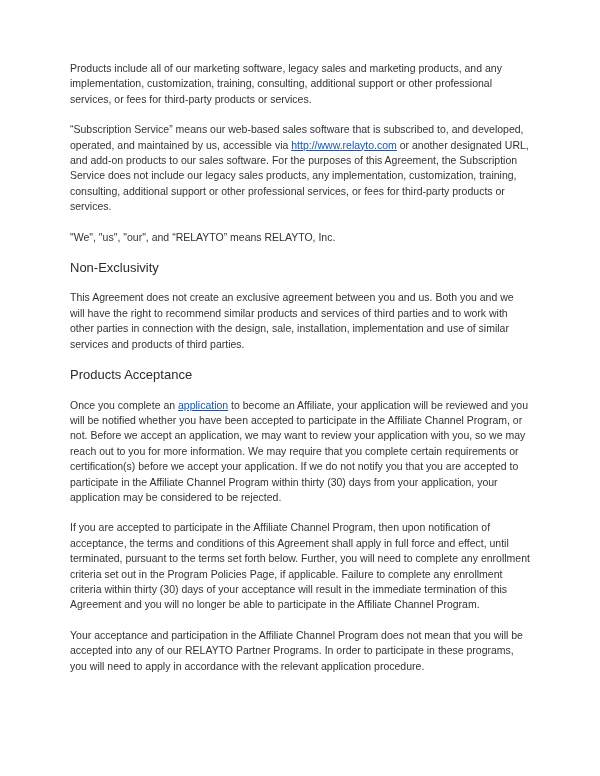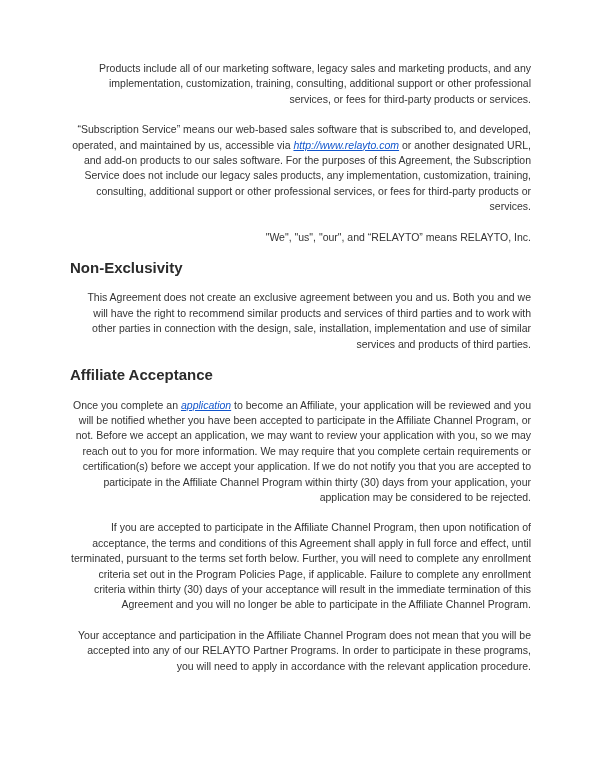--- a/index.html
+++ b/index.html
@@ -18,53 +18,52 @@
     width: 600px;
     height: 776px;
     padding: 61px 69px 0 70px;
     overflow: hidden;
     background: #ffffff;
   }
   .para {
     font-size: 10.5px;
     line-height: 15.4px;
     margin: 0 0 15px 0;
-    text-align: right;
+    text-align: left;
   }
   .heading {
-    font-size: 15px;
+    font-size: 13px;
     line-height: 15.4px;
     margin: 11px 0 15px 0;
-    font-weight: bold;
+    font-weight: normal;
     color: #2b2b2b;
   }
   .doc-link {
     color: #1155cc;
     text-decoration: underline;
     cursor: pointer;
-    font-style: italic;
   }
 </style>
 </head>
 <body>
 
 <div class="page">
 
   <p class="para">Products include all of our marketing software, legacy sales and marketing products, and any implementation, customization, training, consulting, additional support or other professional services, or fees for third-party products or services.</p>
 
   <p class="para"><span>“Subscription Service” means our web-based sales software that is subscribed to, and developed, operated, and maintained by us, accessible via </span><a class="doc-link">http://www.relayto.com</a><span> or another designated URL, and add-on products to our sales software. For the purposes of this Agreement, the Subscription Service does not include our legacy sales products, any implementation, customization, training, consulting, additional support or other professional services, or fees for third-party products or services.</span></p>
 
   <p class="para">"We", "us", "our", and “RELAYTO” means RELAYTO, Inc.</p>
 
 
   <p class="heading">Non-Exclusivity</p>
 
   <p class="para">This Agreement does not create an exclusive agreement between you and us. Both you and we will have the right to recommend similar products and services of third parties and to work with other parties in connection with the design, sale, installation, implementation and use of similar services and products of third parties.</p>
 
-  <p class="heading">Affiliate Acceptance</p>
+  <p class="heading">Products Acceptance</p>
 
   <p class="para"><span>Once you complete an </span><a class="doc-link">application</a><span> to become an Affiliate, your application will be reviewed and you will be notified whether you have been accepted to participate in the Affiliate Channel Program, or not.  Before we accept an application, we may want to review your application with you, so we may reach out to you for more information. We may require that you complete certain requirements or certification(s) before we accept your application. If we do not notify you that you are accepted to participate in the Affiliate Channel Program within thirty (30) days from your application, your application may be considered to be rejected.</span></p>
 
   <p class="para">If you are accepted to participate in the Affiliate Channel Program, then upon notification of acceptance, the terms and conditions of this Agreement shall apply in full force and effect, until terminated, pursuant to the terms set forth below.  Further, you will need to complete any enrollment criteria set out in the Program Policies Page, if applicable. Failure to complete any enrollment criteria within thirty (30) days of your acceptance will result in the immediate termination of this Agreement and you will no longer be able to participate in the Affiliate Channel Program.</p>
 
   <p class="para">Your acceptance and participation in the Affiliate Channel Program does not mean that you will be accepted into any of our RELAYTO Partner Programs. In order to participate in these programs, you will need to apply in accordance with the relevant application procedure.</p>
 
 </div>
 
 </body></html>

